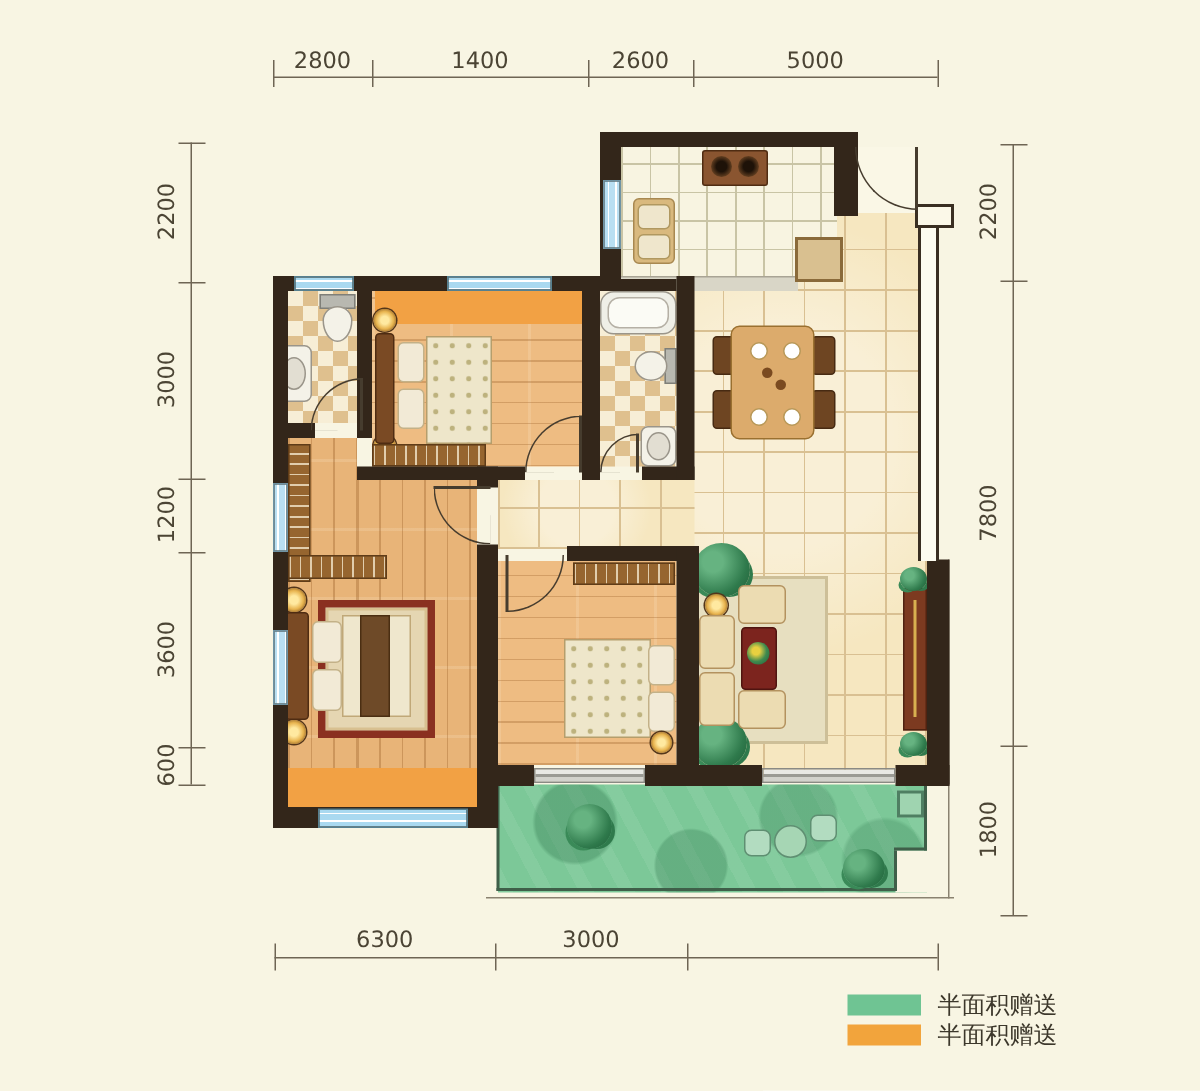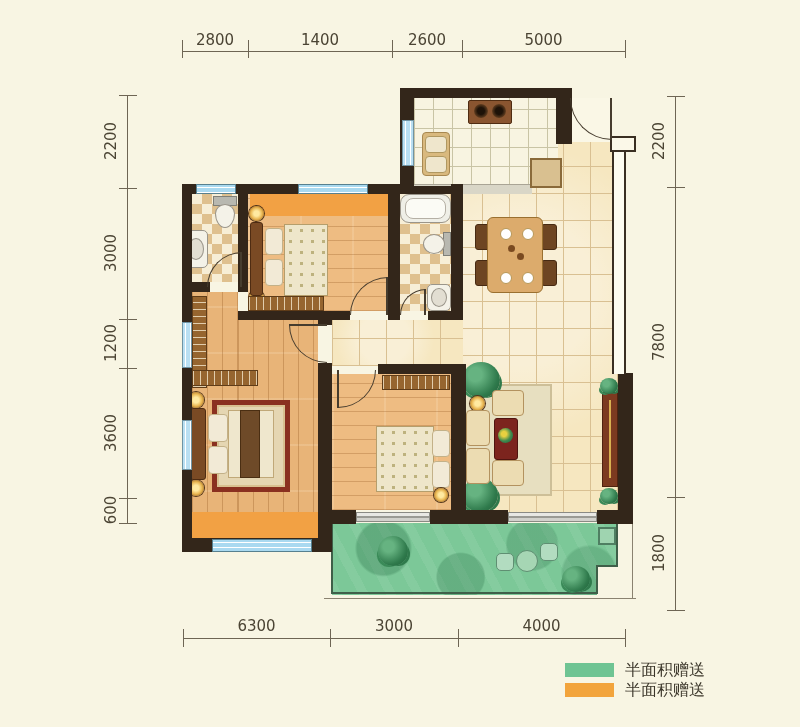--- a/index.html
+++ b/index.html
@@ -73,21 +73,20 @@
   <div class="dimlabel v" style="left:629px;top:333px;width:60px;">7800</div>
   <div class="dimlabel v" style="left:629px;top:544px;width:60px;">1800</div>
 
   <div class="dimline" style="left:183px;top:638px;width:442px;height:1px;"></div>
   <div class="tick" style="left:183px;top:629px;width:1px;height:18px;"></div>
   <div class="tick" style="left:330px;top:629px;width:1px;height:18px;"></div>
   <div class="tick" style="left:458px;top:629px;width:1px;height:18px;"></div>
   <div class="tick" style="left:625px;top:629px;width:1px;height:18px;"></div>
   <div class="dimlabel" style="left:183px;top:617px;width:147px;">6300</div>
   <div class="dimlabel" style="left:330px;top:617px;width:128px;">3000</div>
-  <div class="dimlabel" style="left:458px;top:617px;width:167px;">4000</div>
 
   <div class="abs tile" style="left:455px;top:140px;width:163px;height:378px;"></div>
   <div class="abs tile" style="left:332px;top:320px;width:131px;height:46px;"></div>
   <div class="abs ktile" style="left:414px;top:98px;width:144px;height:88px;"></div>
   <div class="abs" style="left:572px;top:98px;width:40px;height:44px;background:#faf7e6;"></div>
   <div class="abs checker" style="left:192px;top:194px;width:46px;height:88px;"></div>
   <div class="abs woodh" style="left:248px;top:194px;width:140px;height:117px;"></div>
   <div class="orange" style="left:250px;top:194px;width:138px;height:22px;"></div>
   <div class="abs checker" style="left:400px;top:194px;width:51px;height:117px;"></div>
   <div class="abs woodv" style="left:192px;top:292px;width:46px;height:246px;"></div>

